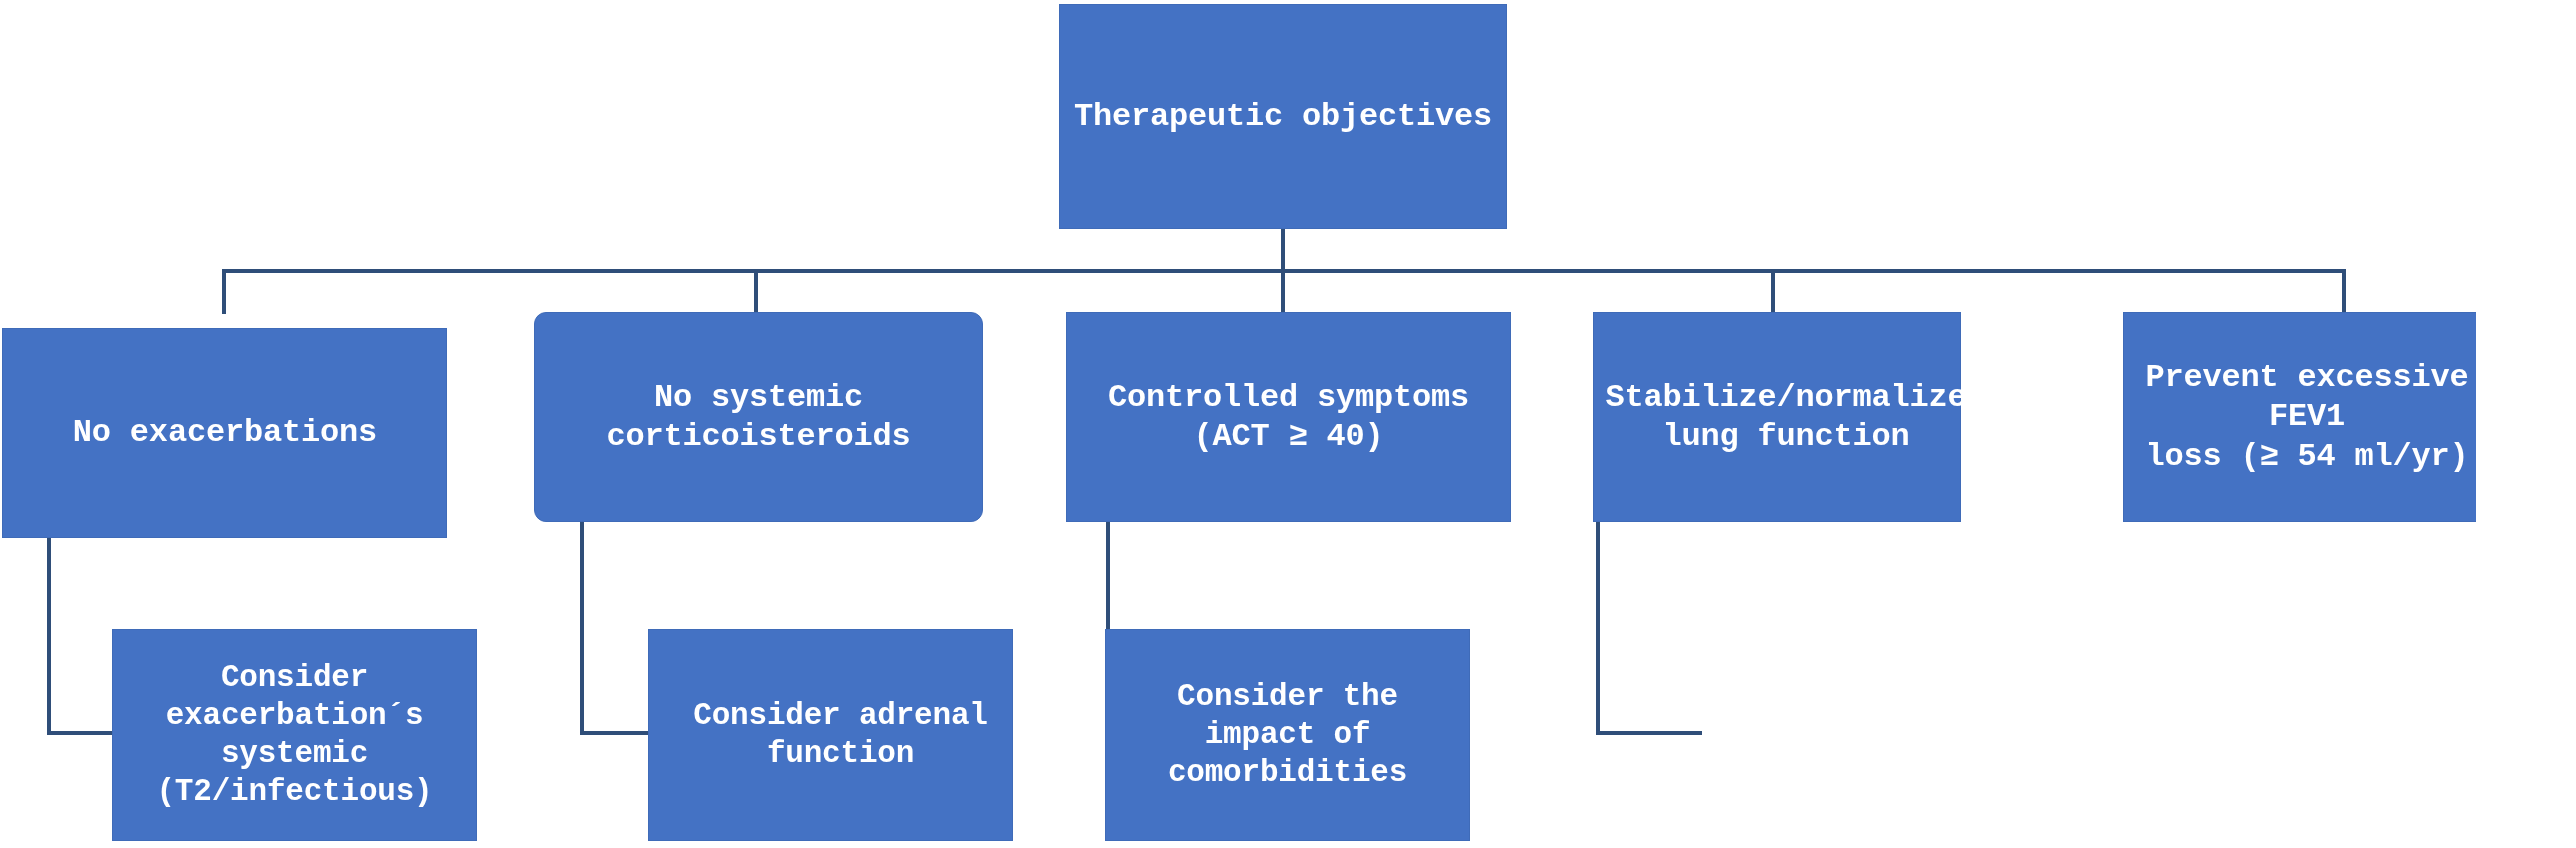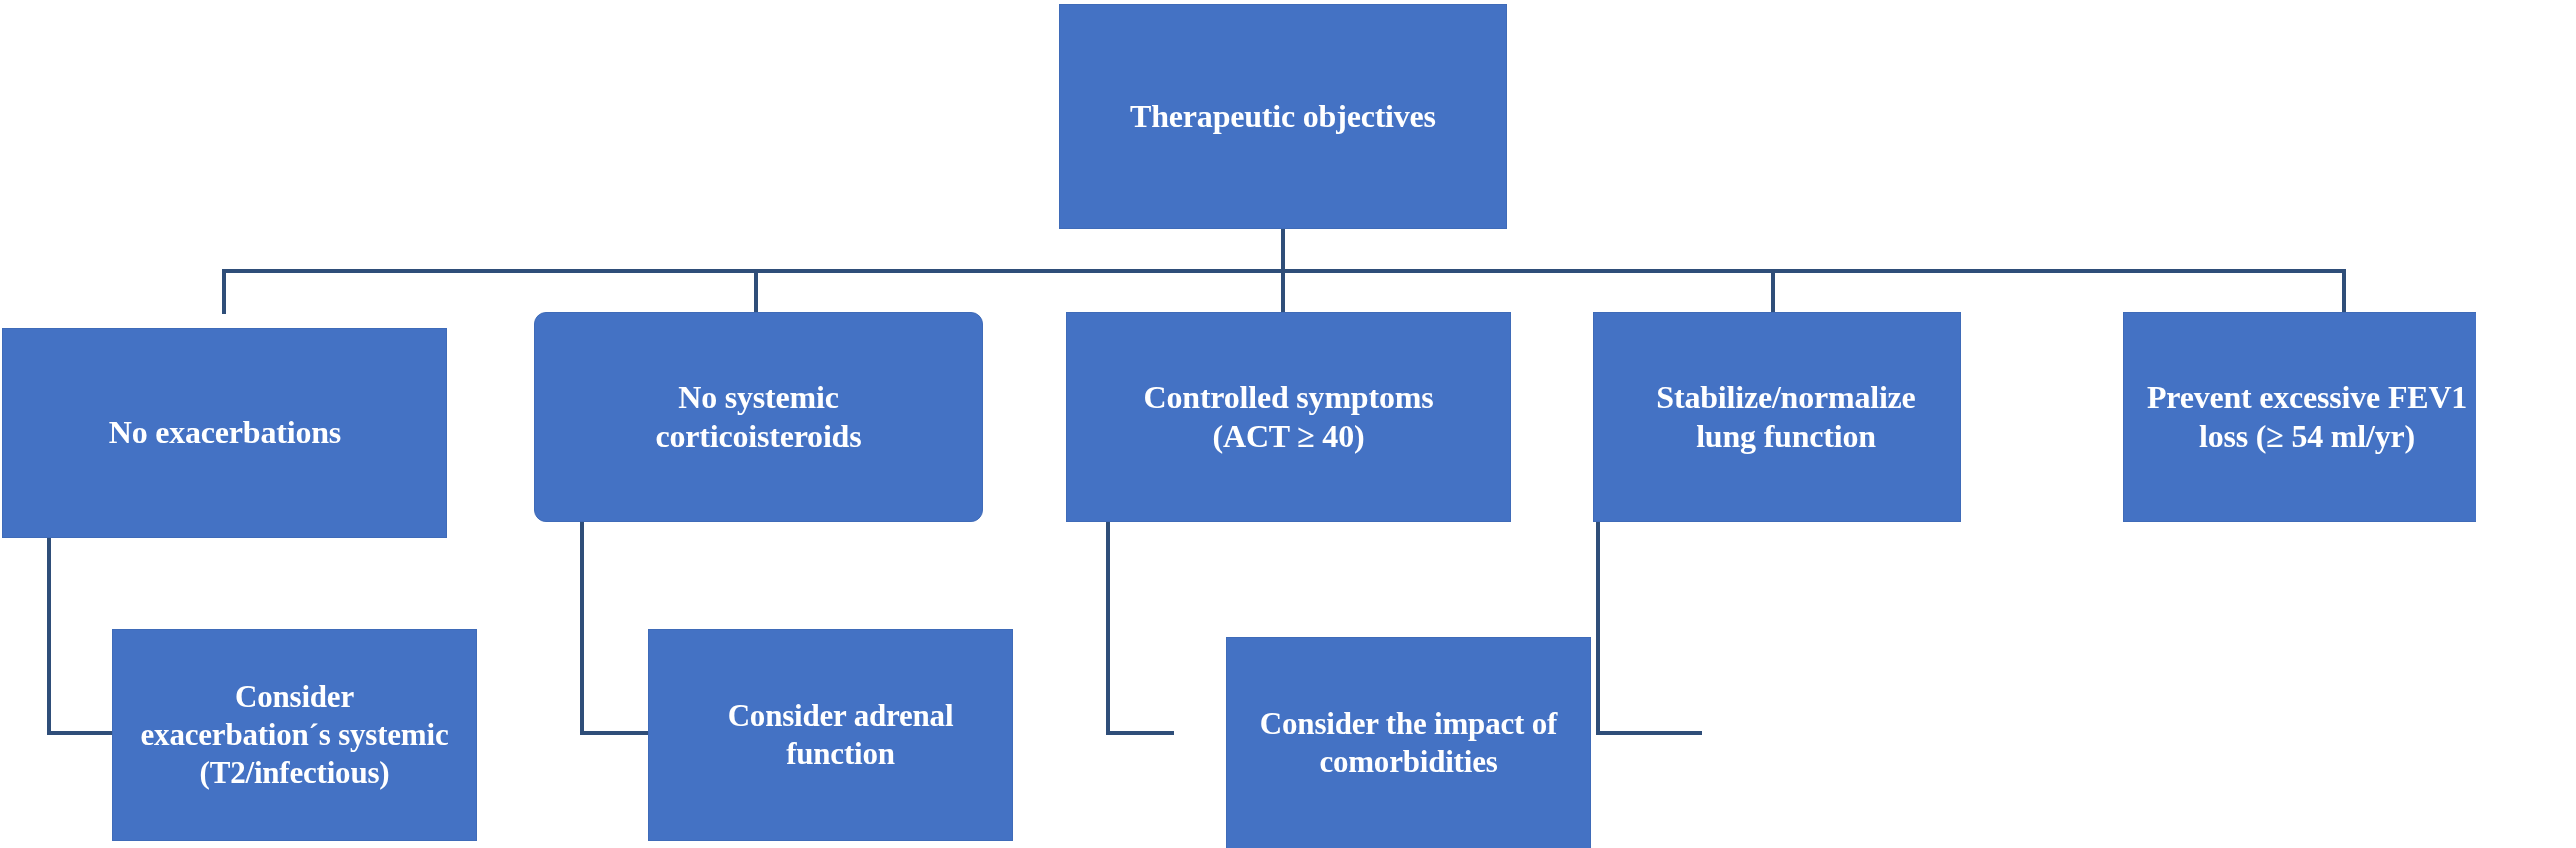--- a/index.html
+++ b/index.html
@@ -7,21 +7,21 @@
     margin: 0;
     padding: 0;
     background: #ffffff;
   }
   #canvas {
     position: relative;
     width: 2476px;
     height: 848px;
     background: #ffffff;
     overflow: hidden;
-    font-family: Liberation Serif, serif;
+    font-family: Liberation Mono, monospace;
   }
   .node {
     position: absolute;
     box-sizing: border-box;
     background: #4472C4;
     border: 0.8px solid #3F6BB8;
     display: flex;
     align-items: center;
     justify-content: center;
     text-align: center;
@@ -88,18 +88,18 @@
   <div class="node level1" style="left:2123px; top:312px; width:368px; height:210px;">Prevent excessive FEV1
 loss (≥ 54 ml/yr)</div>
 
   <div class="node level2" style="left:112px; top:629px; width:365px; height:212px;">Consider
 exacerbation´s systemic
 (T2/infectious)</div>
 
   <div class="node level2" style="left:648px; top:629px; width:365px; height:212px;padding-left:28px;">Consider adrenal
 function</div>
 
-  <div class="node level2" style="left:1226px; top:629px; width:365px; height:212px;margin-top:8px;">Consider the impact of
+  <div class="node level2" style="left:1105px; top:629px; width:365px; height:212px;">Consider the impact of
 comorbidities</div>
 
 
 </div>
 
 
 </body></html>

